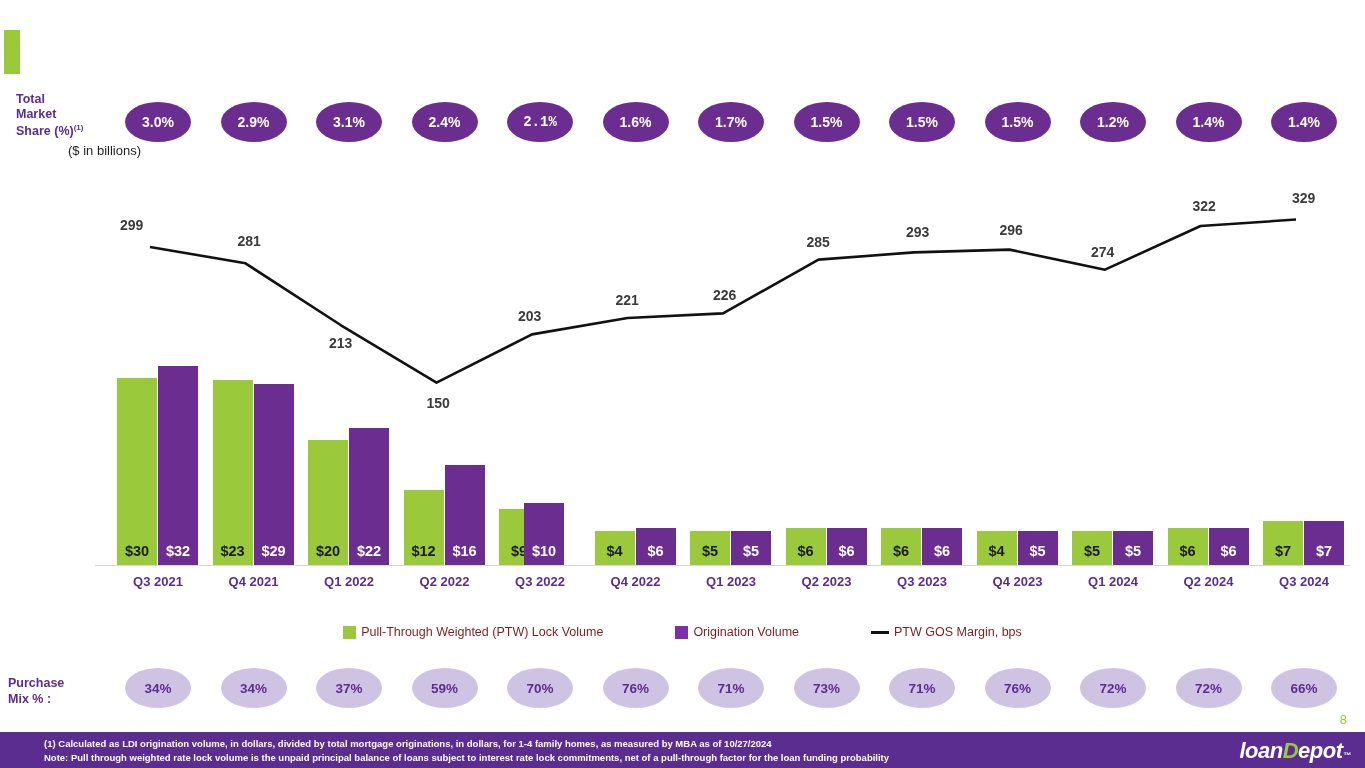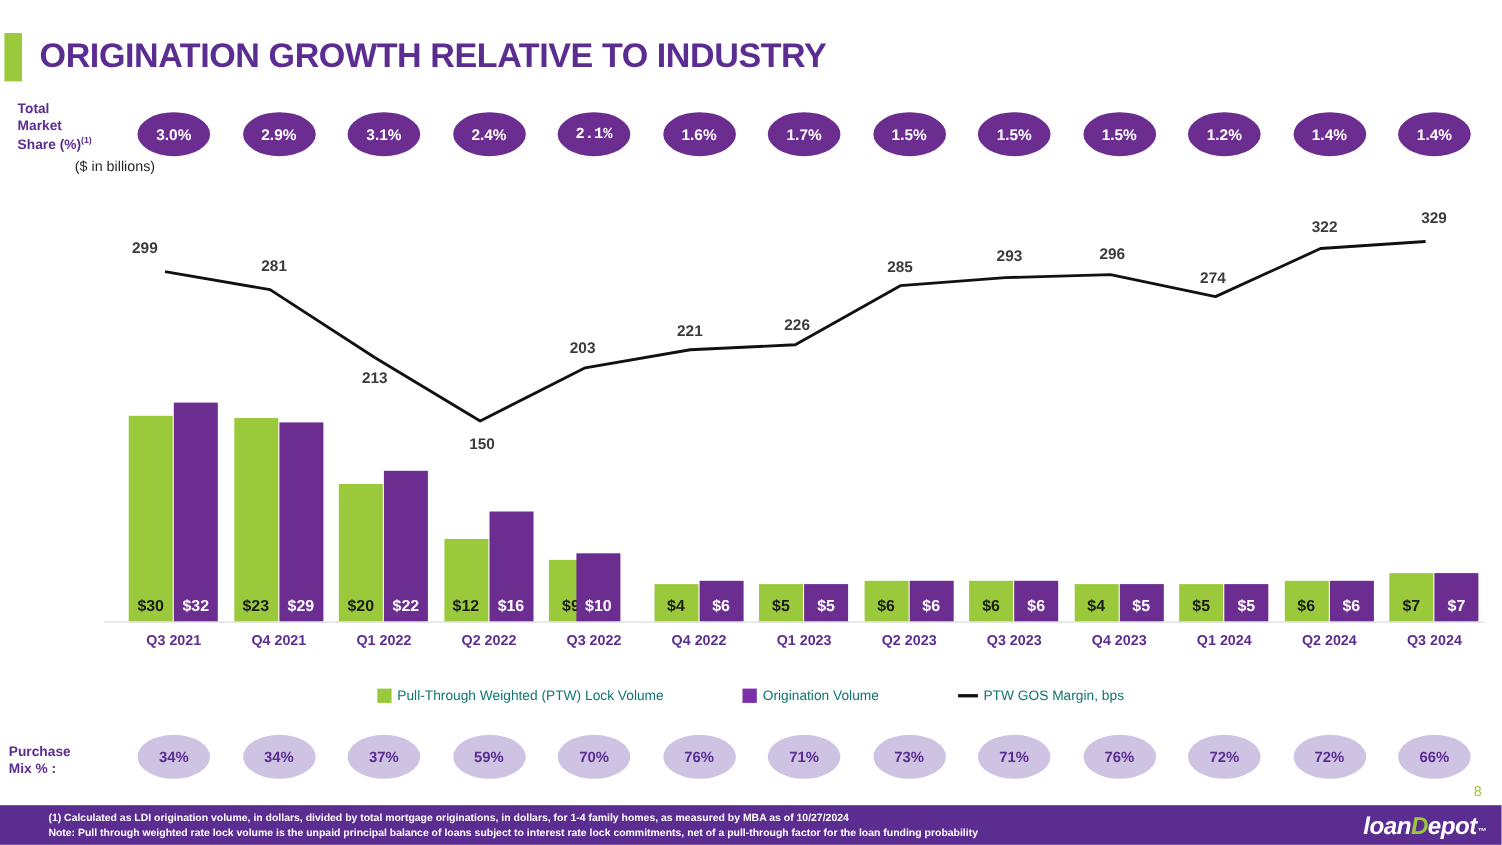--- a/index.html
+++ b/index.html
@@ -82,21 +82,21 @@
   #xaxis{position:absolute;left:110px;top:574px;width:1245px;height:22px;}
   .xtick{
     position:absolute;width:96px;text-align:center;
     font-size:13px;font-weight:bold;color:#5C2D91;
   }
 
   
   #legend{
     position:absolute;left:0;top:620px;width:1365px;height:24px;
     display:flex;justify-content:center;align-items:center;gap:72px;
-    font-size:12.5px;color:#0f766e;
+    font-size:12.5px;color:#7f1d1d;
   }
   .legend-item{display:flex;align-items:center;gap:5px;white-space:nowrap;}
   .swatch{width:13px;height:13px;display:inline-block;}
   .swatch.green{background:#9ACA3C;}
   .swatch.purple{background:#7B2FA8;}
   .swatch.line{width:18px;height:3px;background:#111111;}
 
   
   #page-number{
     position:absolute;right:18px;top:712px;
@@ -121,21 +121,20 @@
     color:#9ACA3C;
   }
   #logo .tm{font-size:8px;font-style:normal;vertical-align:super;margin-left:1px;}
 </style>
 </head>
 <body>
 
 <div class="slide">
 
   <div id="accent-bar"></div>
-  <div id="page-title">ORIGINATION GROWTH RELATIVE TO INDUSTRY</div>
 
   <div id="mkt-share-caption">
     <span>Total</span><br>
     <span>Market</span><br>
     <span>Share (%)</span><span class="sup">(1)</span>
   </div>
   <div id="units-caption">($ in billions)</div>
 
   <div id="mkt-share-row" class="pill-row">
       <div class="pill dark" style="left: 15px;">3.0%</div>

